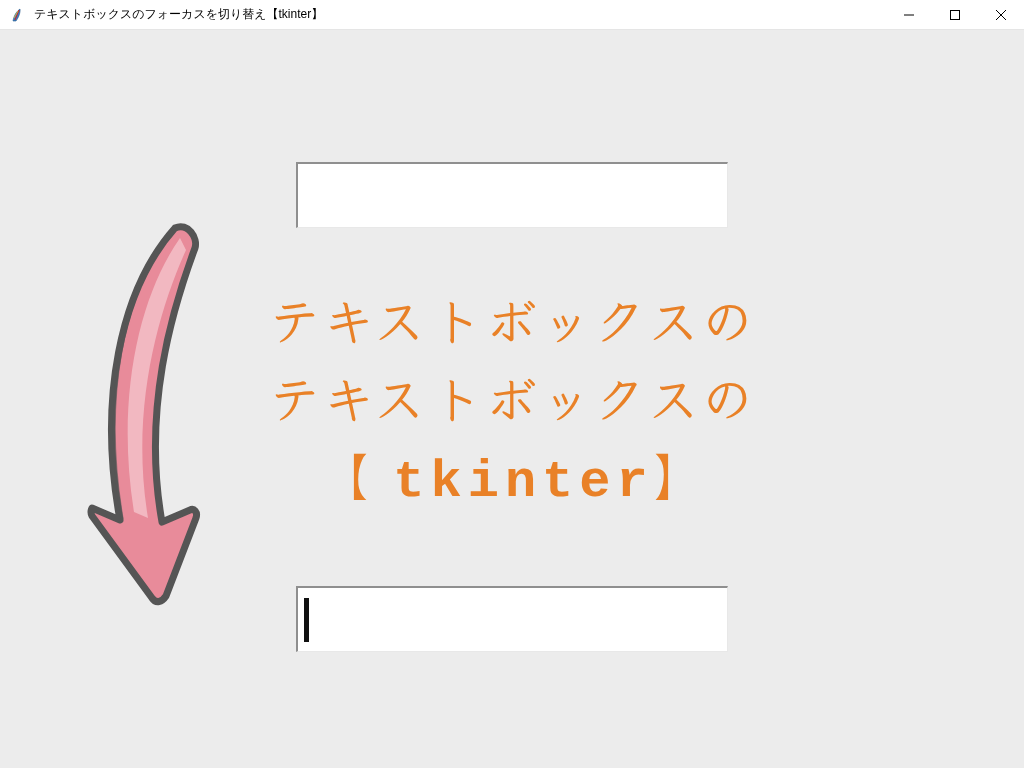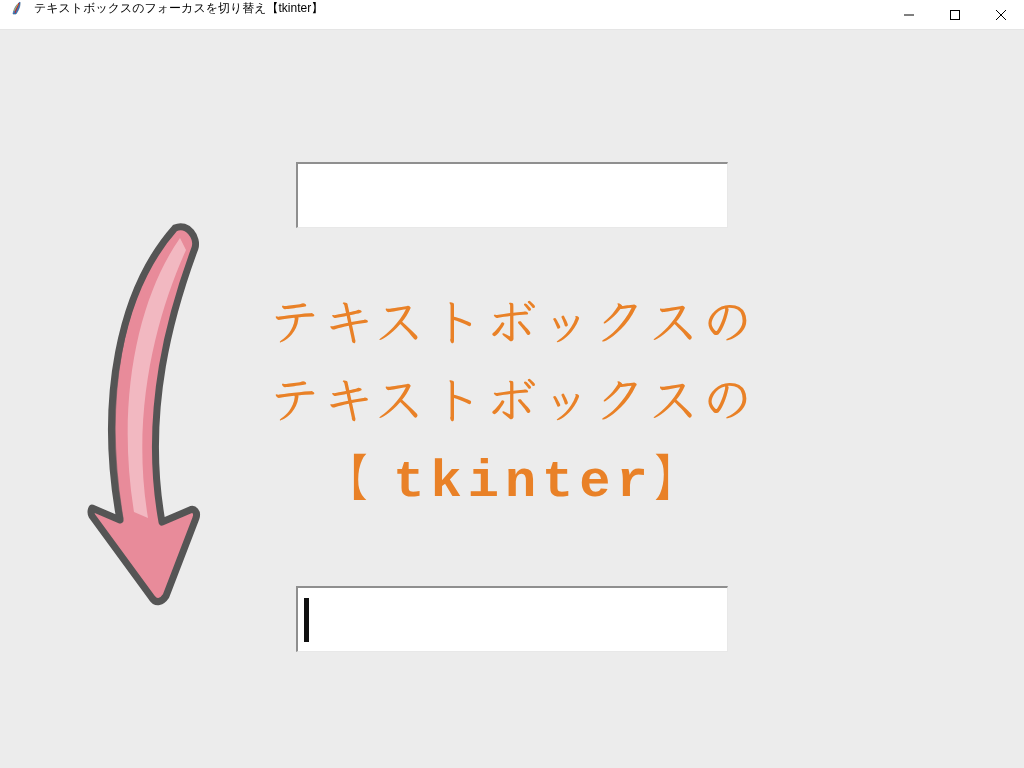--- a/index.html
+++ b/index.html
@@ -7,21 +7,21 @@
       width: 1024px;
       height: 768px;
       overflow: hidden;
       font-family: "Yu Gothic UI", "Meiryo", sans-serif;
       background: #ffffff;
     }
     .titlebar {
       height: 30px;
       background: #ffffff;
       display: flex;
-      align-items: flex-start;
+      align-items: center;
       border-bottom: 1px solid #e5e5e5;
     }
     .app-icon {
       width: 16px;
       height: 16px;
       margin: 0 8px 0 10px;
     }
     .title-text {
       font-size: 12px;
       color: #000;

